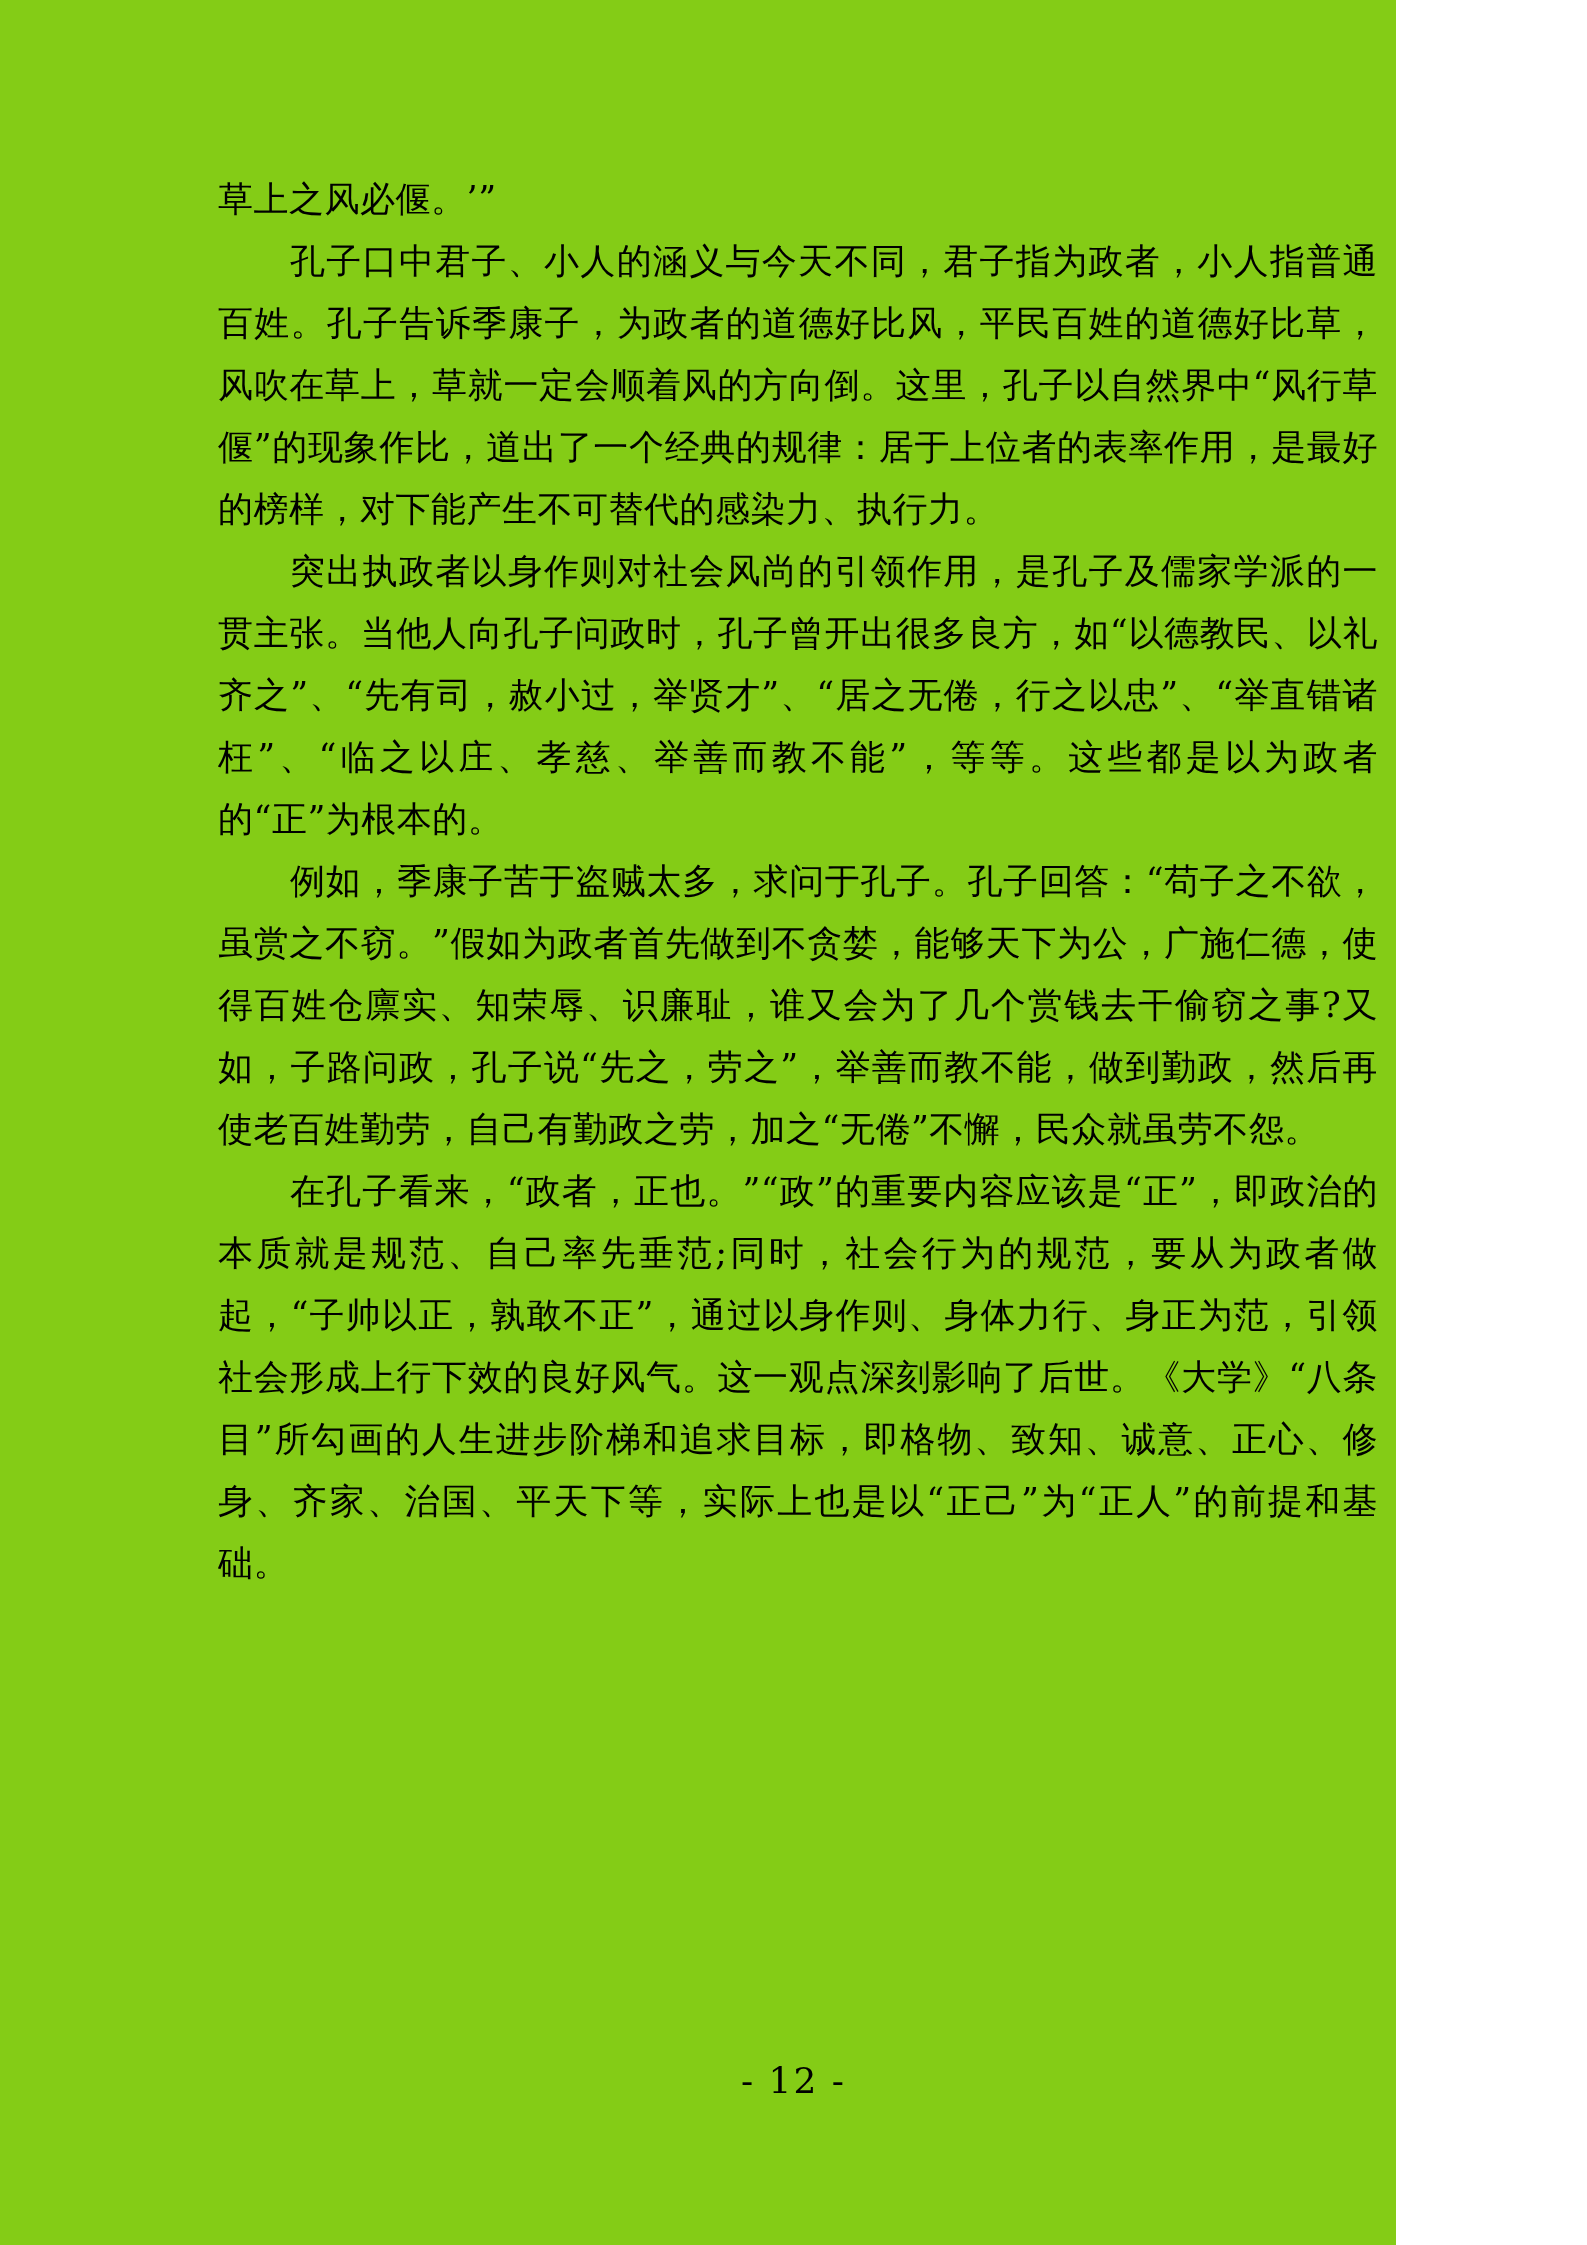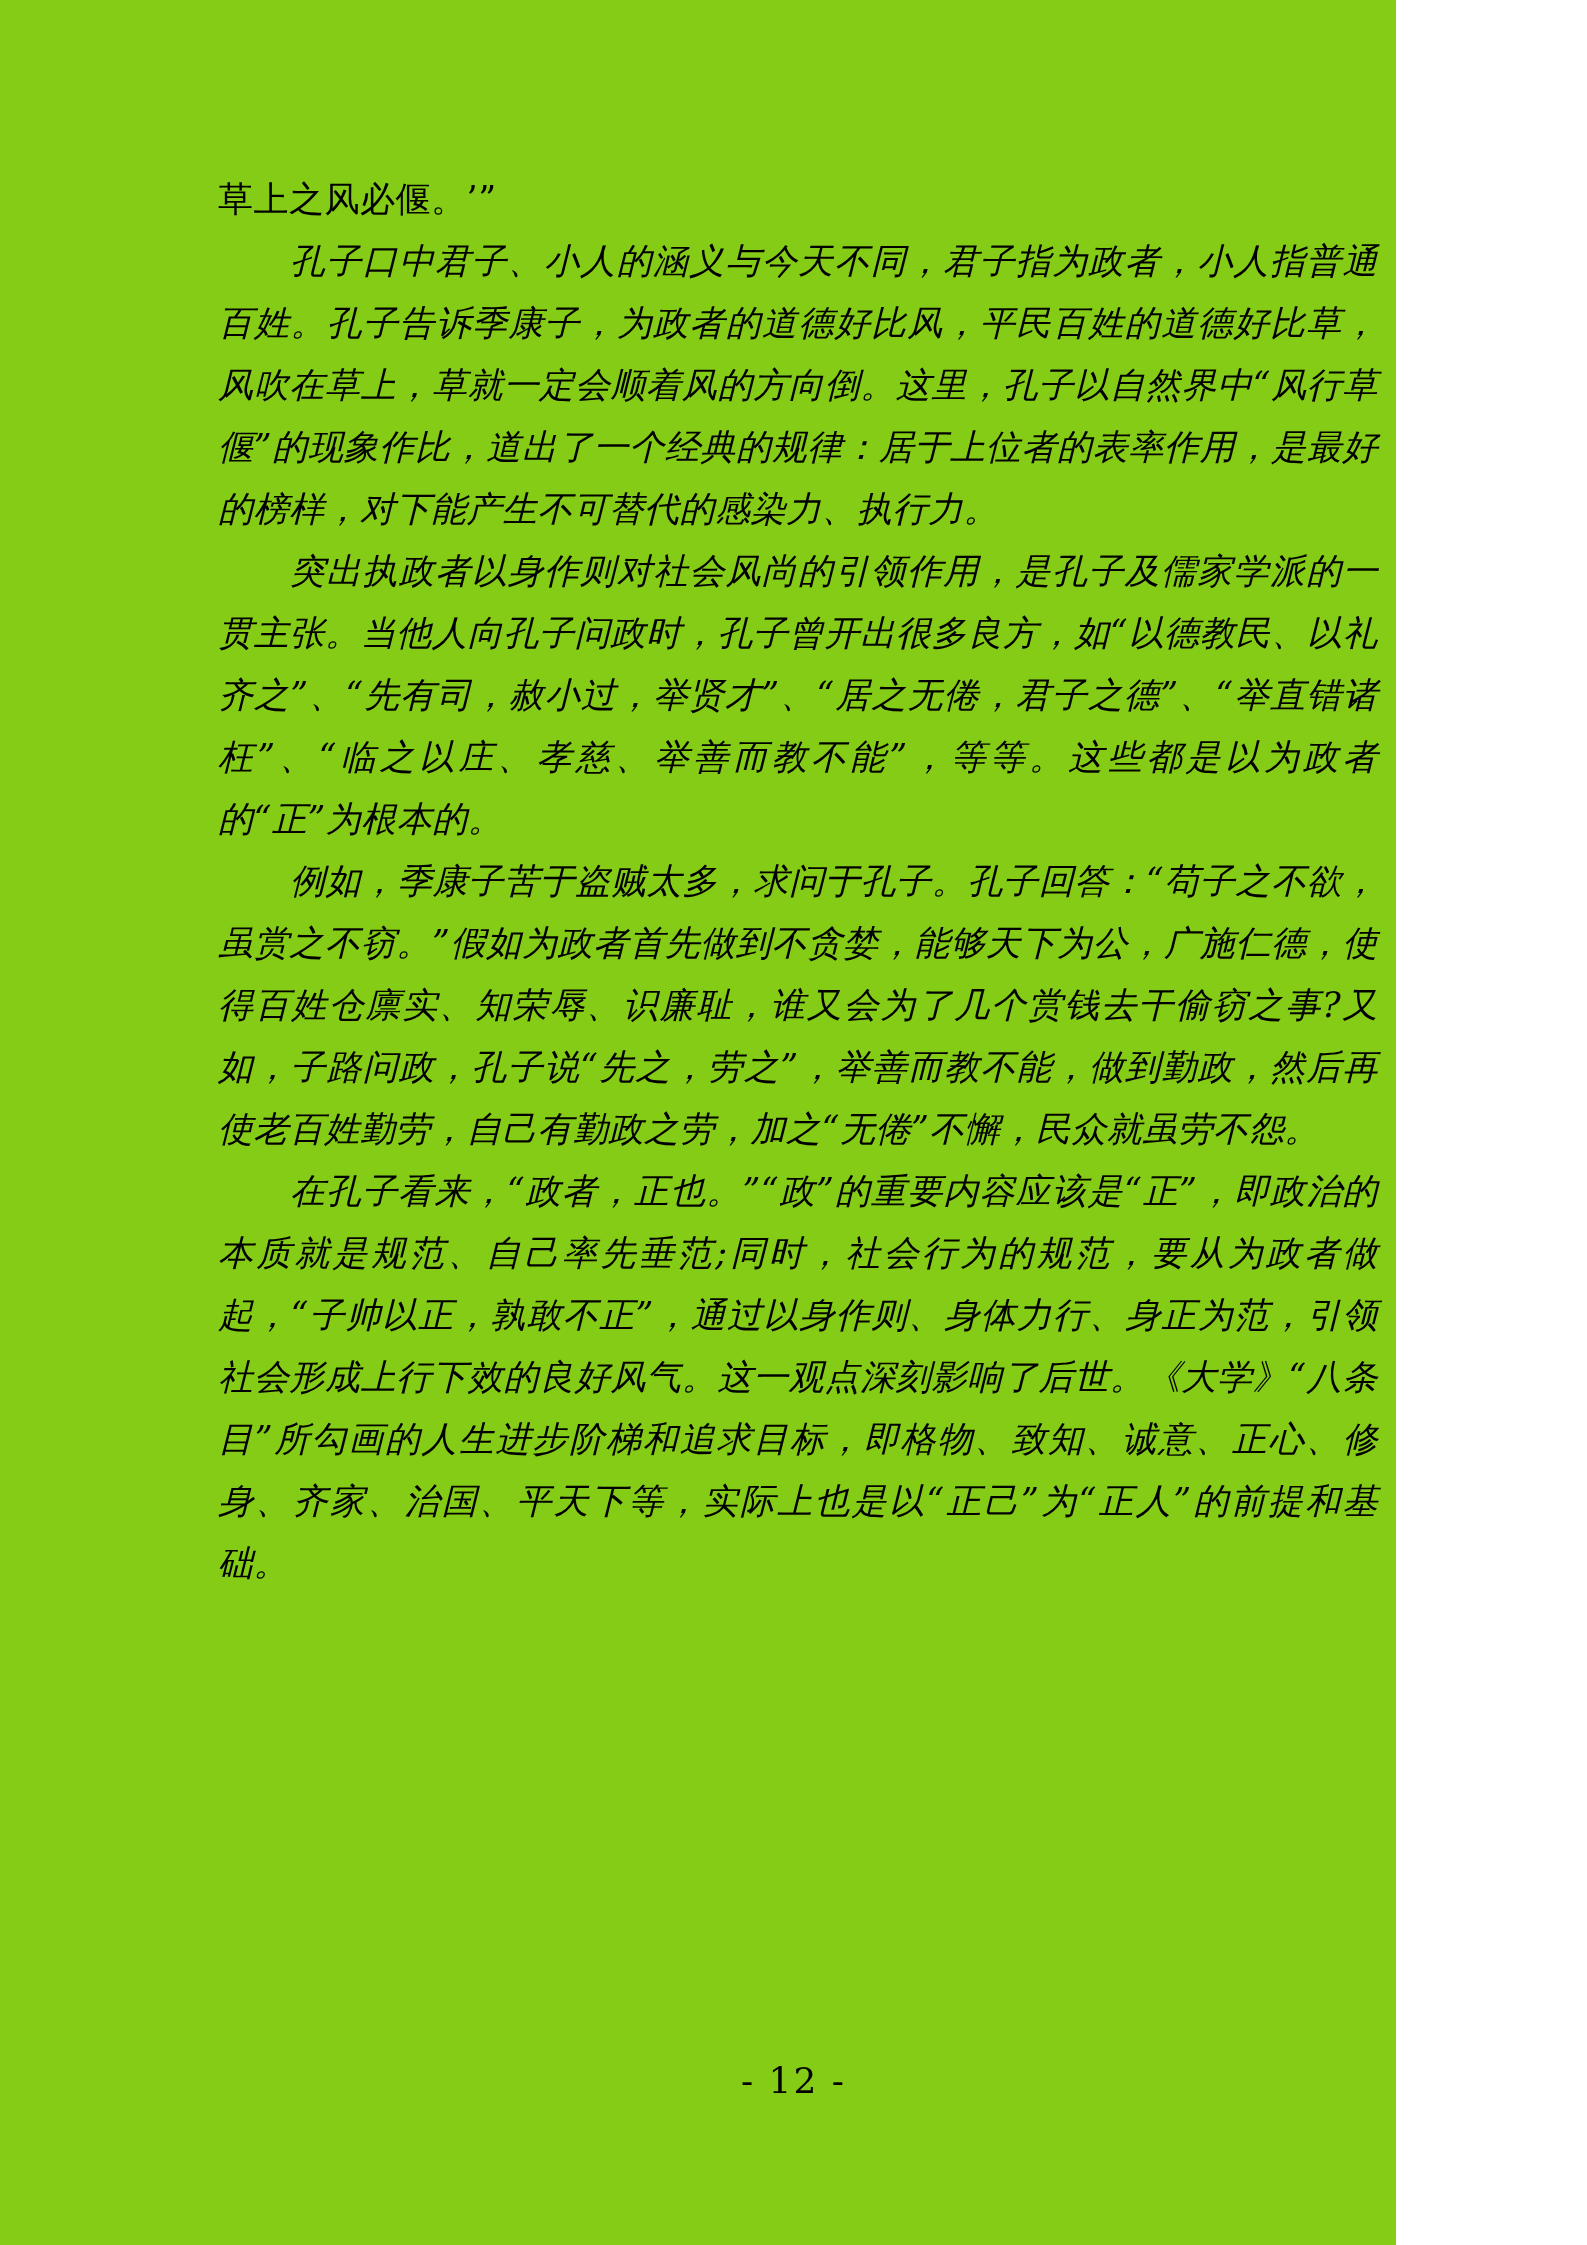--- a/index.html
+++ b/index.html
@@ -33,38 +33,37 @@
     font-size: 35px;
     line-height: 62px;
     text-align: justify;
     text-justify: inter-ideograph;
     letter-spacing: 0.5px;
     margin: 0;
     font-family: "DejaVu Serif", "Liberation Serif", serif;
   }
   .para.indent {
     text-indent: 72px;
-    font-style: italic;
   }
   .footer {
     position: absolute;
     left: 0;
     top: 2060px;
     width: 1587px;
     text-align: center;
     font-size: 36px;
     font-family: "DejaVu Serif", "Liberation Serif", serif;
     letter-spacing: 2px;
   }
 </style>
 </head>
 <body>
 
 <div class="page">
   <div class="content">
     <p class="para">草上之风必偃。’”</p>
     <p class="para indent">孔子口中君子、小人的涵义与今天不同，君子指为政者，小人指普通百姓。孔子告诉季康子，为政者的道德好比风，平民百姓的道德好比草，风吹在草上，草就一定会顺着风的方向倒。这里，孔子以自然界中“风行草偃”的现象作比，道出了一个经典的规律：居于上位者的表率作用，是最好的榜样，对下能产生不可替代的感染力、执行力。</p>
-    <p class="para indent">突出执政者以身作则对社会风尚的引领作用，是孔子及儒家学派的一贯主张。当他人向孔子问政时，孔子曾开出很多良方，如“以德教民、以礼齐之”、“先有司，赦小过，举贤才”、“居之无倦，君子之德”、“举直错诸枉”、“临之以庄、孝慈、举善而教不能”，等等。这些都是以为政者的“正”为根本的。</p>
+    <p class="para indent">突出执政者以身作则对社会风尚的引领作用，是孔子及儒家学派的一贯主张。当他人向孔子问政时，孔子曾开出很多良方，如“以德教民、以礼齐之”、“先有司，赦小过，举贤才”、“居之无倦，行之以忠”、“举直错诸枉”、“临之以庄、孝慈、举善而教不能”，等等。这些都是以为政者的“正”为根本的。</p>
     <p class="para indent">例如，季康子苦于盗贼太多，求问于孔子。孔子回答：“苟子之不欲，虽赏之不窃。”假如为政者首先做到不贪婪，能够天下为公，广施仁德，使得百姓仓廪实、知荣辱、识廉耻，谁又会为了几个赏钱去干偷窃之事?又如，子路问政，孔子说“先之，劳之”，举善而教不能，做到勤政，然后再使老百姓勤劳，自己有勤政之劳，加之“无倦”不懈，民众就虽劳不怨。</p>
     <p class="para indent">在孔子看来，“政者，正也。”“政”的重要内容应该是“正”，即政治的本质就是规范、自己率先垂范;同时，社会行为的规范，要从为政者做起，“子帅以正，孰敢不正”，通过以身作则、身体力行、身正为范，引领社会形成上行下效的良好风气。这一观点深刻影响了后世。《大学》“八条目”所勾画的人生进步阶梯和追求目标，即格物、致知、诚意、正心、修身、齐家、治国、平天下等，实际上也是以“正己”为“正人”的前提和基础。</p>
   </div>
   <div class="footer">- 12 -</div>
 </div>
 
 </body></html>

